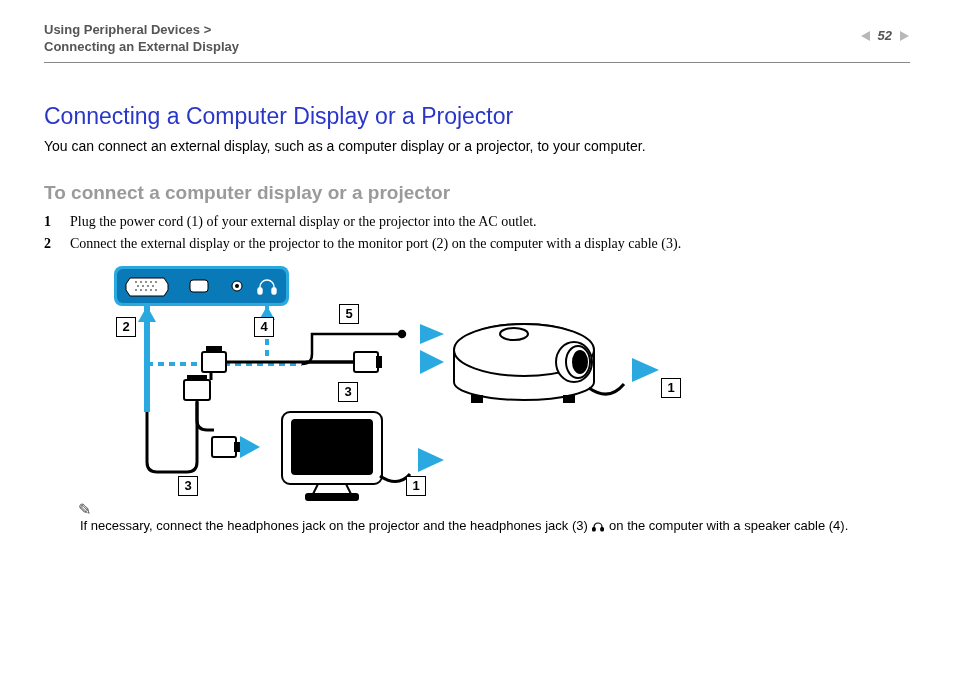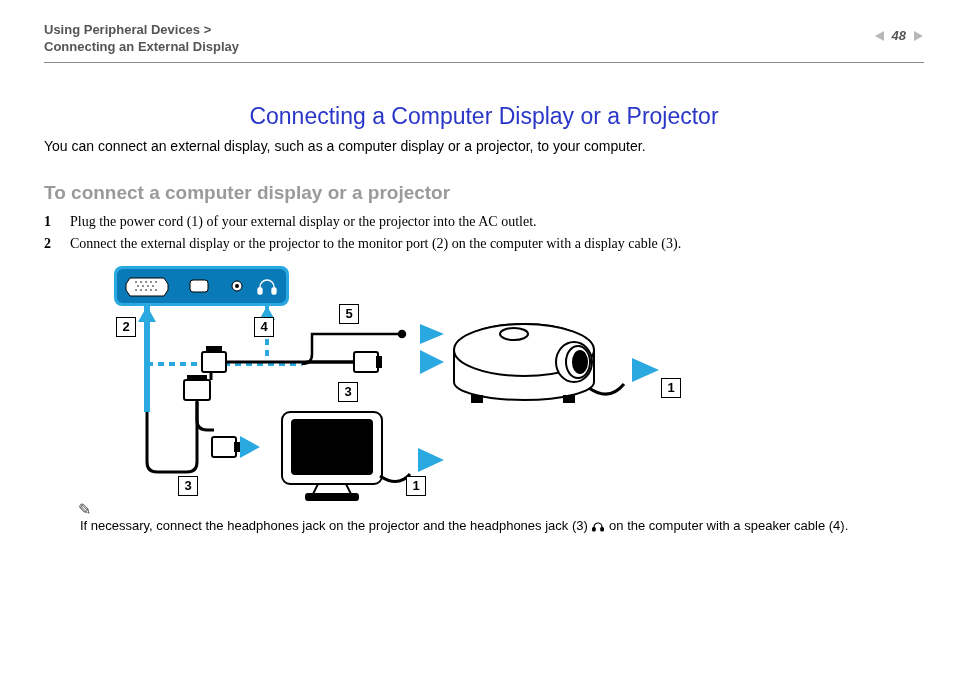--- a/index.html
+++ b/index.html
@@ -10,21 +10,21 @@
     font-family: Arial, Helvetica, sans-serif;
     color: #000;
     background: #fff;
     overflow: hidden;
   }
   .page {
     position: relative;
     width: 954px;
     height: 550px;
     box-sizing: border-box;
-    padding: 22px 30px 20px 44px;
+    padding: 22px 44px 20px 44px;
   }
   .header {
     display: flex;
     justify-content: space-between;
     align-items: flex-start;
   }
   .breadcrumb {
     font-size: 13px;
     font-weight: bold;
     color: #555;
@@ -44,21 +44,20 @@
   hr.rule {
     border: none;
     border-top: 1px solid #888;
     margin: 6px 0 24px 0;
   }
   h1.title {
     color: #2a36c8;
     font-size: 23px;
     font-weight: normal;
     margin: 40px 0 8px 0;
-    text-align: center;
   }
   p.intro {
     font-size: 14px;
     margin: 4px 0 28px 0;
   }
   h2.subtitle {
     color: #9a9a9a;
     font-size: 19px;
     font-weight: bold;
     margin: 14px 0 10px 0;
@@ -123,21 +122,21 @@
     <div class="breadcrumb">
       <div>Using Peripheral Devices &gt;</div>
       <div>Connecting an External Display</div>
     </div>
     <div class="pager">
       <span>
         <svg width="12" height="12" viewBox="0 0 12 12">
             <polygon points="10,1 10,11 1,6" fill="#b8b8b8"></polygon>
           </svg>
       </span>
-      <span>48</span>
+      <span>52</span>
       <span>
         <svg width="12" height="12" viewBox="0 0 12 12">
             <polygon points="2,1 2,11 11,6" fill="#b8b8b8"></polygon>
           </svg>
       </span>
     </div>
   </div>
   <hr class="rule">
 
   <h1 class="title">Connecting a Computer Display or a Projector</h1>

